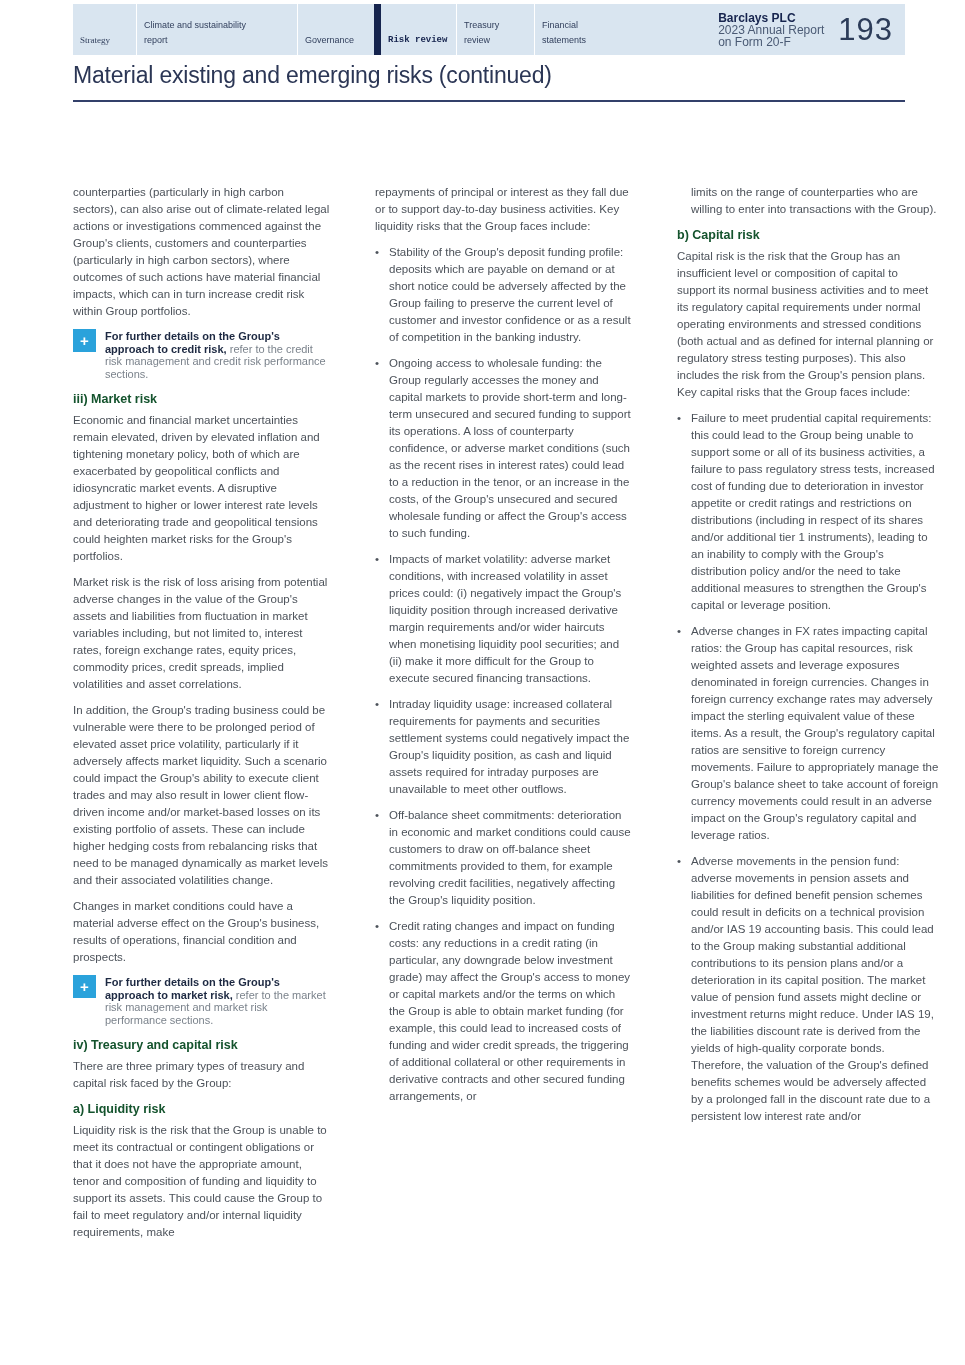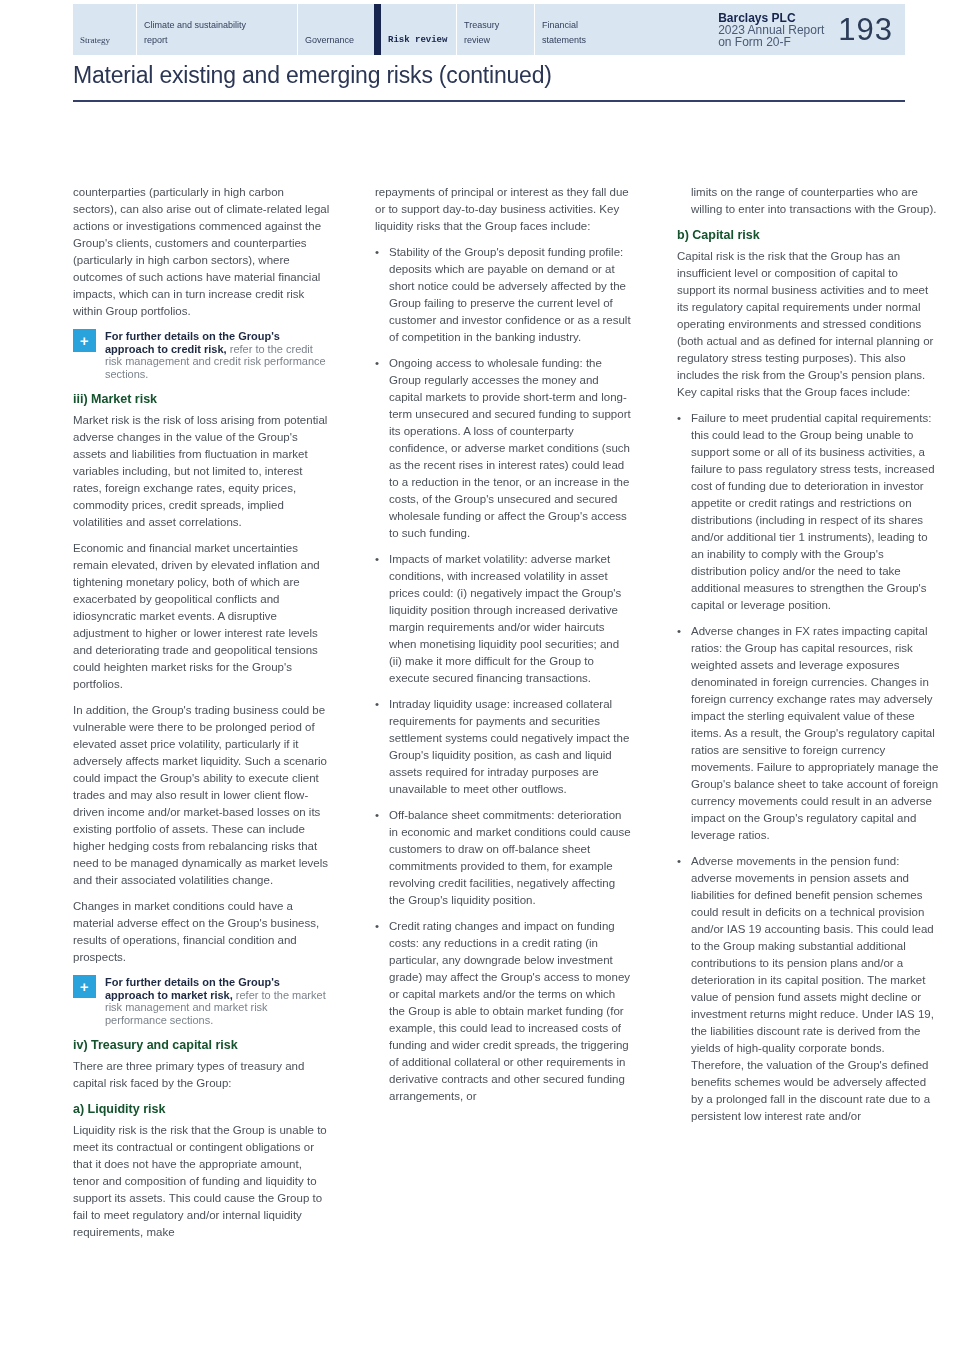--- a/index.html
+++ b/index.html
@@ -94,22 +94,22 @@
       <p>counterparties (particularly in high carbon sectors), can also arise out of climate-related legal actions or investigations commenced against the Group's clients, customers and counterparties (particularly in high carbon sectors), where outcomes of such actions have material financial impacts, which can in turn increase credit risk within Group portfolios.</p>
 
       <div class="callout">
         <div class="plus">+</div>
         <div class="ctext">
           <b>For further details on the Group's approach to credit risk,</b><span> refer to the credit risk management and credit risk performance sections.</span>
         </div>
       </div>
 
       <div class="h3 tight">iii) Market risk</div>
+      <p>Economic and financial market uncertainties remain elevated, driven by elevated inflation and tightening monetary policy, both of which are exacerbated by geopolitical conflicts and idiosyncratic market events. A disruptive adjustment to higher or lower interest rate levels and deteriorating trade and geopolitical tensions could heighten market risks for the Group's portfolios.</p>
       <p>Market risk is the risk of loss arising from potential adverse changes in the value of the Group's assets and liabilities from fluctuation in market variables including, but not limited to, interest rates, foreign exchange rates, equity prices, commodity prices, credit spreads, implied volatilities and asset correlations.</p>
-      <p>Economic and financial market uncertainties remain elevated, driven by elevated inflation and tightening monetary policy, both of which are exacerbated by geopolitical conflicts and idiosyncratic market events. A disruptive adjustment to higher or lower interest rate levels and deteriorating trade and geopolitical tensions could heighten market risks for the Group's portfolios.</p>
       <p>In addition, the Group's trading business could be vulnerable were there to be prolonged period of elevated asset price volatility, particularly if it adversely affects market liquidity. Such a scenario could impact the Group's ability to execute client trades and may also result in lower client flow-driven income and/or market-based losses on its existing portfolio of assets. These can include higher hedging costs from rebalancing risks that need to be managed dynamically as market levels and their associated volatilities change.</p>
       <p>Changes in market conditions could have a material adverse effect on the Group's business, results of operations, financial condition and prospects.</p>
 
       <div class="callout">
         <div class="plus">+</div>
         <div class="ctext">
           <b>For further details on the Group's approach to market risk,</b><span> refer to the market risk management and market risk performance sections.</span>
         </div>
       </div>
 

